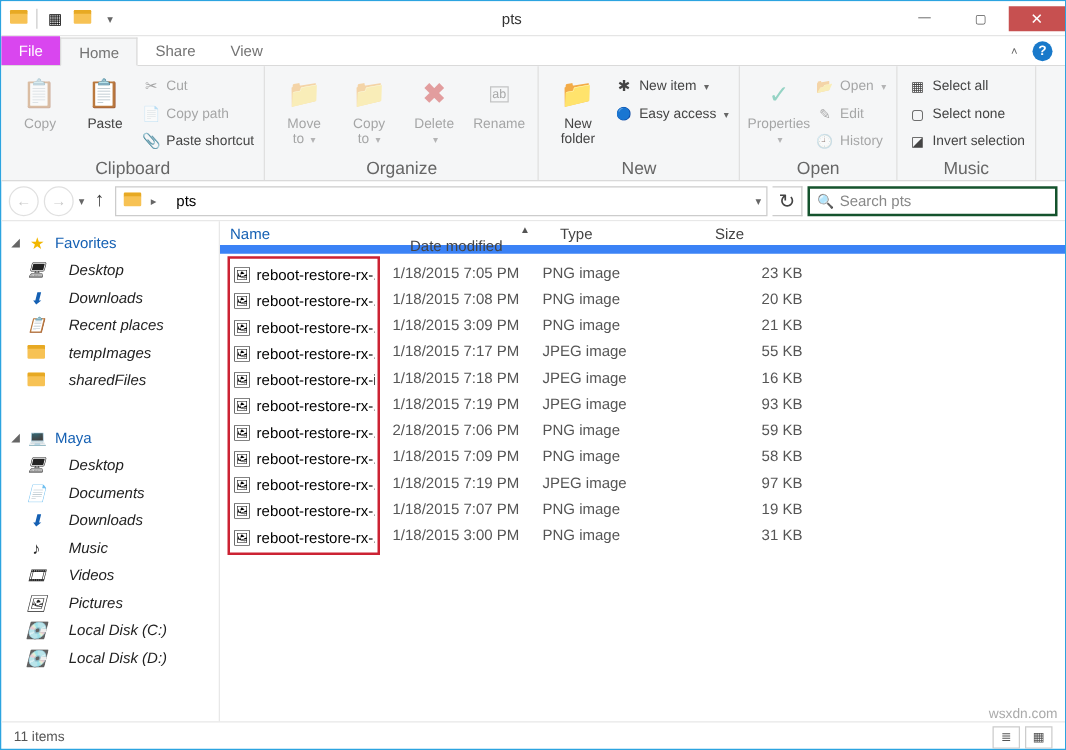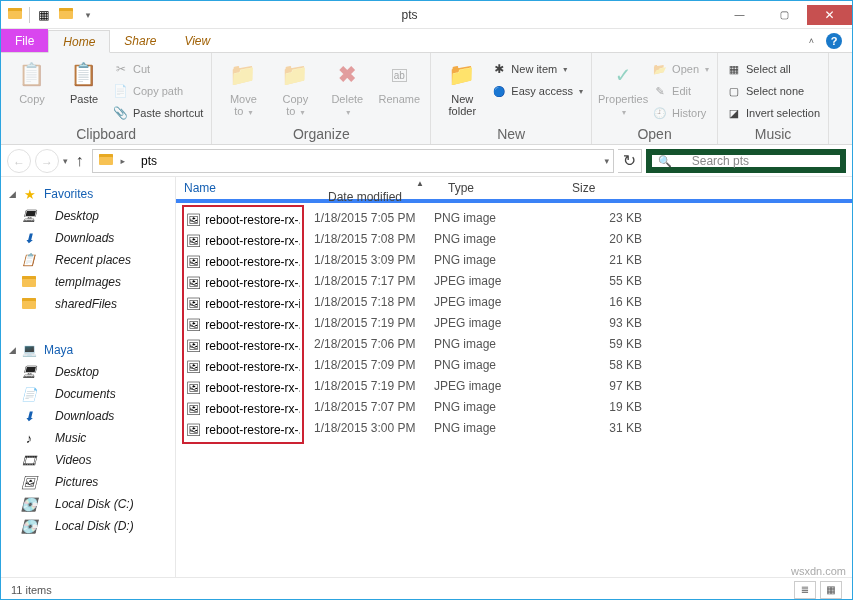--- a/index.html
+++ b/index.html
@@ -13,21 +13,21 @@
 .titlebar-title { flex: 1; text-align: center; font-size: 12px; color: #333; }
 .win-controls { display: flex; }
 .win-btn { width: 45px; height: 20px; display: flex; align-items: center; justify-content: center; font-size: 10px; color: #555; }
 .win-btn.close { background: #c75050; color: #fff; width: 45px; height: 20px; font-size: 12px; }
 .win-btn.max { }
 .win-btn.min { }
 
 
 .tabrow { height: 24px; display: flex; align-items: stretch; border-bottom: 1px solid #dadada; font-size: 12px; }
 .tab-file { background: #d946ef; color: #fff; padding: 0 14px; display: flex; align-items: center; }
-.tab { padding: 0 14px; display: flex; align-items: center; color: #a16207; font-style: italic; }
+.tab { padding: 0 14px; display: flex; align-items: center; color: #737373; }
 .tab.active { background: #f5f6f7; border: 1px solid #dadada; border-bottom: 1px solid #f5f6f7; position: relative; top: 1px; }
 .tabrow-right { margin-left: auto; display: flex; align-items: center; gap: 12px; padding-right: 10px; color: #1979ca; }
 .help-ico { width:16px; height:16px; border-radius:50%; background:#1979ca; color:#fff; display:flex; align-items:center; justify-content:center; font-size:11px; font-weight:bold;}
 
 
 .ribbon { height: 92px; background: #f5f6f7; display: flex; font-size: 11px; color: #444; border-bottom: 1px solid #dadada; }
 .rgroup { border-right: 1px solid #e0e0e0; padding: 4px 8px 2px 8px; display: flex; flex-direction: column; }
 .rgroup-body { flex: 1; display: flex; align-items: flex-start; gap: 6px; }
 .rgroup-label { text-align: center; font-size: 14px; color: #666; height: 16px; }
 .r-bigbtn { display: flex; flex-direction: column; align-items: center; justify-content: flex-start; width: 46px; gap: 2px; padding-top: 2px; }
@@ -38,32 +38,32 @@
 .r-row .sm-ico { width: 16px; height: 16px; display:flex; align-items:center; justify-content:center; font-size: 12px; }
 .disabled { opacity: 0.45; }
 
 
 .addr { height: 32px; display: flex; align-items: center; padding: 4px 6px; gap: 4px; border-bottom: 1px solid #e8e8e8; }
 .nav-circle { width: 24px; height: 24px; border: 1px solid #bbb; border-radius: 50%; display:flex; align-items:center; justify-content:center; color:#888; font-size:12px; }
 .addr-box { flex: 1; height: 24px; border: 1px solid #ccc; display: flex; align-items: center; font-size: 12px; }
 .addr-seg { padding: 0 6px; display:flex; align-items:center; gap:4px; height:100%; }
 .addr-drop { color:#666; font-size:9px; padding: 0 4px; }
 .addr-refresh { width: 24px; height:24px; border:1px solid #ccc; border-left:none; display:flex; align-items:center; justify-content:center; color:#444; }
-.search-box { width: 200px; height: 24px; border: 6px solid #14532d; display:flex; align-items:center; padding: 0 6px; color:#888; font-size:12px; gap:20px; }
+.search-box { width: 200px; height: 24px; border: 2px solid #14532d; display:flex; align-items:center; padding: 0 6px; color:#888; font-size:12px; gap:4px; }
 
 
 .main { display: flex; height: calc(600px - 28px - 24px - 92px - 32px - 24px); }
 .navpane { width: 175px; border-right: 1px solid #e8e8e8; overflow-y: auto; font-size: 12px; padding-top: 6px; }
 .np-item { display:flex; align-items:center; gap:18px; padding: 3px 4px 3px 20px; color:#222;font-style:italic; }
 .np-group { display:flex; align-items:center; gap:6px; padding: 3px 4px 3px 8px; color:#1560b3; }
 .np-ico { width:16px; height:16px; display:flex; align-items:center; justify-content:center; font-size:13px; }
 .np-sp { height: 12px; }
 
 .content { flex: 1; overflow: auto; position: relative; }
-.cols { position: sticky; top:0; background:#fff; display:flex; height: 26px; border-bottom: 4px solid #3b82f6; font-size:12px; color:#444; }
+.cols { position: sticky; top:0; background:#fff; display:flex; height: 26px; border-bottom: 7px solid #3b82f6; font-size:12px; color:#444; }
 .col { padding: 4px 8px; display:flex; align-items:center; gap:4px; }
 .col.name { width: 144px; color:#1560b3; }
 .col.date { width: 120px; margin-top: 16px; }
 .col.type { width: 124px; }
 .col.size { width: 124px; }
 .sort-ico { font-size:8px; color:#555; position:absolute; left: 240px; top:2px;}
 
 .filelist { padding: 2px 0 8px 6px; }
 .sel-box { border: 2px solid #c23; padding: 2px 2px; width: 300px; }
 .row { display:flex; align-items:center; font-size: 12px; height: 21px; }

